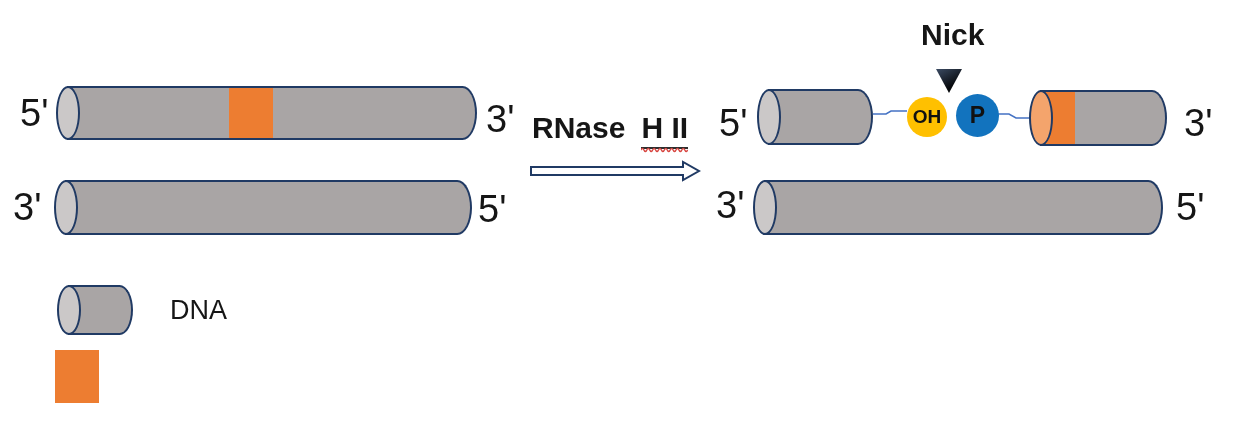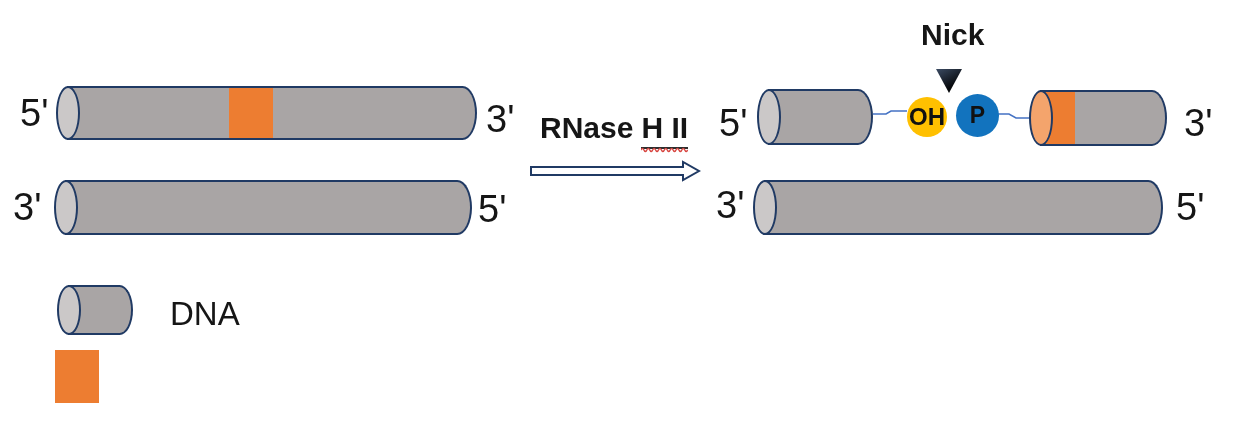--- a/index.html
+++ b/index.html
@@ -40,36 +40,36 @@
       var(--ribo-orange, #ED7D31) 0px, var(--ribo-orange, #ED7D31) 35px,
       var(--dna-gray, #A9A5A5) 35px);
   }
 
   
   .chem-dot {
     position: absolute; border-radius: 50%;
     display: flex; align-items: center; justify-content: center;
     color: #111111;
   }
-  .oh-dot { background: var(--oh-yellow, #FFC000); font-size: 24px; font-weight: bold; }
+  .oh-dot { background: var(--oh-yellow, #FFC000); font-size: 19px; font-weight: bold; }
   .p-dot  { background: var(--p-blue, #1273BE); font-size: 23px; font-weight: 600; }
   .nick-triangle {
     position: absolute;
     clip-path: polygon(0 0, 100% 0, 50% 100%);
     background: linear-gradient(150deg, #3c4c64 0%, #05070a 70%);
   }
 
   
-  .enzyme-prefix { margin-right: 8px; margin-left: 8px; }
+  .enzyme-prefix { margin-right: 8px; }
   .squiggle-wrap { position: relative; display: inline-block; }
-  .squiggle-wrap.solid-underline { border-bottom: 2px solid #2e2e2e; padding-bottom: 1px; }
+  .squiggle-wrap.solid-underline { border-bottom: 2px solid #2e2e2e; padding-bottom: 1px; margin-left: 8px; }
   .squiggle-svg { position: absolute; left: 0; bottom: -6px; width: 100%; height: 6px; }
 
   
-  .legend-text { position: absolute; font-size: 33px; line-height: 1.2; color: var(--text-black, #161616); }
+  .legend-text { position: absolute; font-size: 27px; line-height: 1.2; color: var(--text-black, #161616); }
   .legend-square { position: absolute; background: var(--ribo-orange, #ED7D31); }
 </style>
 </head>
 <body>
 
 <div id="canvas">
 
   <span class="prime" style="left:20px; top:94px;">5'</span>
 
   <div class="cyl" style="left:56px; top:86px; width:421px; height:54px;">

